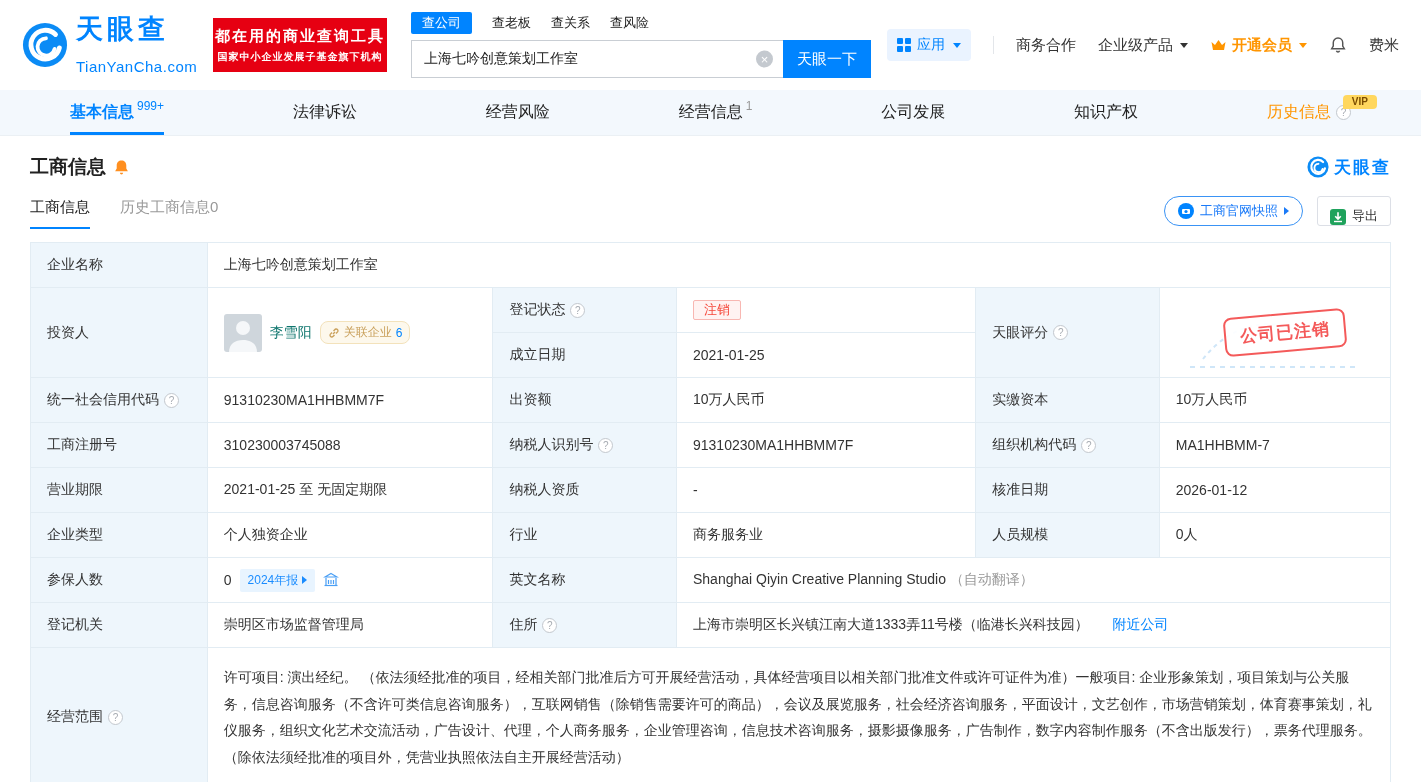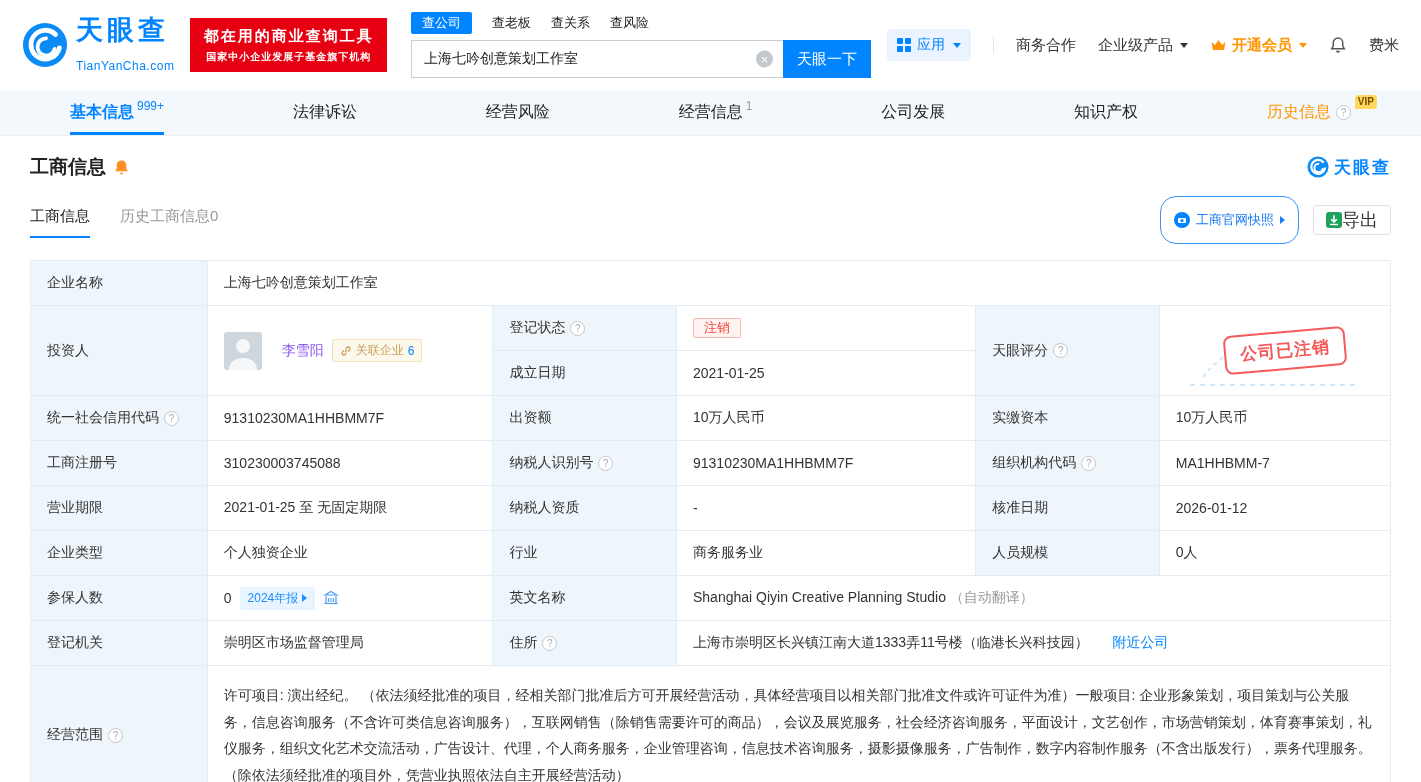--- a/index.html
+++ b/index.html
@@ -7,21 +7,21 @@
     width:1421px; height:782px; overflow:hidden;
     font-family:"Liberation Sans","DejaVu Sans",sans-serif;
     background:#fff; color:#333;
   }
   a { text-decoration:none; color:inherit; cursor:pointer; }
 
   
   .topbar { height:90px; display:flex; align-items:center; padding:0 22px; gap:16px; background:#fff; }
   .logo { display:flex; align-items:center; gap:8px; }
   .logo-cn { font-size:27px; font-weight:bold; color:#0084ff; letter-spacing:4px; line-height:1; }
-  .logo-en { font-size:12px; color:#0084ff; margin-top:15px; letter-spacing:.5px; }
+  .logo-en { font-size:15px; color:#0084ff; margin-top:15px; letter-spacing:.5px; }
   .banner { width:218px; height:54px; background:#e60012; color:#fff; display:flex; flex-direction:column;
             justify-content:center; align-items:center; gap:4px; text-align:center; }
   .banner-l1 { font-size:15px; font-weight:bold; letter-spacing:2px; }
   .banner-l2 { font-size:10px; font-weight:bold; letter-spacing:1px; }
   .search-block { margin-left:8px; }
   .search-tabs { display:flex; align-items:center; gap:20px; font-size:13px; margin-bottom:6px; color:#222; }
   .stab { cursor:pointer; padding:2px 0; }
   .stab.active { background:#0084ff; color:#fff; padding:2px 11px; border-radius:2px;font-family:Liberation Mono, monospace; }
   .search-row { display:flex; align-items:stretch; }
   .input-wrap { position:relative; }
@@ -46,59 +46,59 @@
   .main-tabs { height:46px; background:#f3f8fd; border-bottom:1px solid #ebf0f4;
                display:flex; align-items:stretch; justify-content:space-between; padding:0 70px; }
   .mtab { display:flex; align-items:center; font-size:16px; color:#222; cursor:pointer; position:relative;
           border-bottom:3px solid transparent; border-top:3px solid transparent; }
   .mtab.active { color:#0084ff; font-weight:bold; border-bottom-color:#0084ff; }
   .mtab.orange { color:#ff9500; }
   .tbadge { font-size:12px; margin-left:3px; position:relative; top:-7px; color:#999; font-weight:normal; }
   .tbadge.blue { color:#0084ff; }
   .tbadge:empty { display:none; }
   .vip-tag { position:absolute; top:2px; right:-26px; background:#ffd75e; color:#7a4c00; font-size:10px;
-             font-weight:bold; padding:1px 3px; border-radius:4px 4px 4px 0; line-height:1.2; }
+             font-weight:bold; padding:1px 9px; border-radius:4px 4px 4px 0; line-height:1.2; }
   .qmark { display:inline-flex; align-items:center; justify-content:center; width:15px; height:15px;
            border:1px solid #c3c8ce; border-radius:50%; color:#a6abb2; font-size:10px; margin-left:5px;
            flex:none; cursor:pointer; background:#fff; }
 
   
   .content { padding:0 30px; }
   .section-head { margin-top:18px; display:flex; align-items:center; }
   .section-title { font-size:19px; font-weight:bold; color:#222; }
   .section-bell { margin-left:7px; display:flex; }
   .watermark { margin-left:auto; display:flex; align-items:center; gap:5px; }
   .watermark-text { font-size:17px; font-weight:bold; color:#0084ff; letter-spacing:2px; }
 
   .subtabs-row { margin-top:16px; display:flex; align-items:center; }
   .subtab { font-size:15px; color:#222; padding-bottom:10px; border-bottom:2px solid transparent;
             margin-right:30px; cursor:pointer; }
   .subtab.active { border-bottom-color:#0084ff; }
   .subtab.dim { color:#999; }
   .subtab-actions { margin-left:auto; display:flex; align-items:center; gap:14px; padding-bottom:4px; }
-  .snapshot-btn { height:48px; display:flex; align-items:center; gap:6px; border:1px solid #3a93f5;
+  .snapshot-btn { height:30px; display:flex; align-items:center; gap:6px; border:1px solid #3a93f5;
                   color:#1a7af8; border-radius:16px; padding:0 13px; font-size:13px; background:#fff; cursor:pointer; }
   .arrow-r { display:inline-block; width:0; height:0; border-top:4px solid transparent;
              border-bottom:4px solid transparent; border-left:5px solid currentColor; }
-  .export-btn { height:30px; display:flex; align-items:center; border:1px solid #dcdfe6; color:#333;
-                border-radius:3px; padding:0 12px; font-size:18px; background:#fff; cursor:pointer; }
+  .export-btn { height:30px; display:flex; align-items:flex-end; gap:6px; border:1px solid #dcdfe6; color:#333;
+                border-radius:3px; padding:0 12px; font-size:13px; background:#fff; cursor:pointer; }
 
   
   table.info { width:100%; border-collapse:collapse; table-layout:fixed; margin-top:12px; }
   .info td { border:1px solid #e2ecf3; font-size:14px; color:#333; padding:10px 16px; height:45px; vertical-align:middle; }
   .info td.lab { background:#eef6fc; }
   .lab-inner { display:flex; align-items:center; }
   .cellflex { display:flex; align-items:center; gap:8px; }
   .status-badge { display:inline-block; color:#f5483b; background:#fff3f2; border:1px solid #f8b7b2;
                   font-size:13px; padding:0 10px; border-radius:2px; }
   .investor { display:flex; align-items:center; gap:8px; }
   .avatar { border-radius:3px; flex:none; }
-  .inv-name { color:#8b5cf6; font-size:14px;margin-left:12px; }
+  .inv-name { color:#0f766e; font-size:14px; }
   .rel-badge { display:inline-flex; align-items:center; gap:4px; background:#fdf8ec; border:1px solid #f3e2bb;
-               border-radius:2px; padding:2px 7px; font-size:12px; color:#c9a05c; cursor:pointer; }
+               border-radius:8px; padding:2px 7px; font-size:12px; color:#c9a05c; cursor:pointer; }
   .rel-count { color:#0084ff; }
   .stamp-cell { position:relative; }
   .stamp-decor { position:absolute; left:18px; bottom:6px; }
   .stamp { position:relative; display:inline-block; color:#f45a5a; border:2px solid #f45a5a; border-radius:8px;
            padding:6px 14px; font-size:17px; font-weight:bold; background:rgba(255,255,255,.92);
            transform:rotate(-5deg); margin-left:48px; letter-spacing:1px; }
   .report-badge { display:inline-flex; align-items:center; gap:4px; background:#e8f4ff; color:#1a8cff;
                   font-size:12px; padding:3px 8px; border-radius:2px; cursor:pointer; }
   .gray { color:#999; }
   .blue-link { color:#0084ff; margin-left:20px; }

